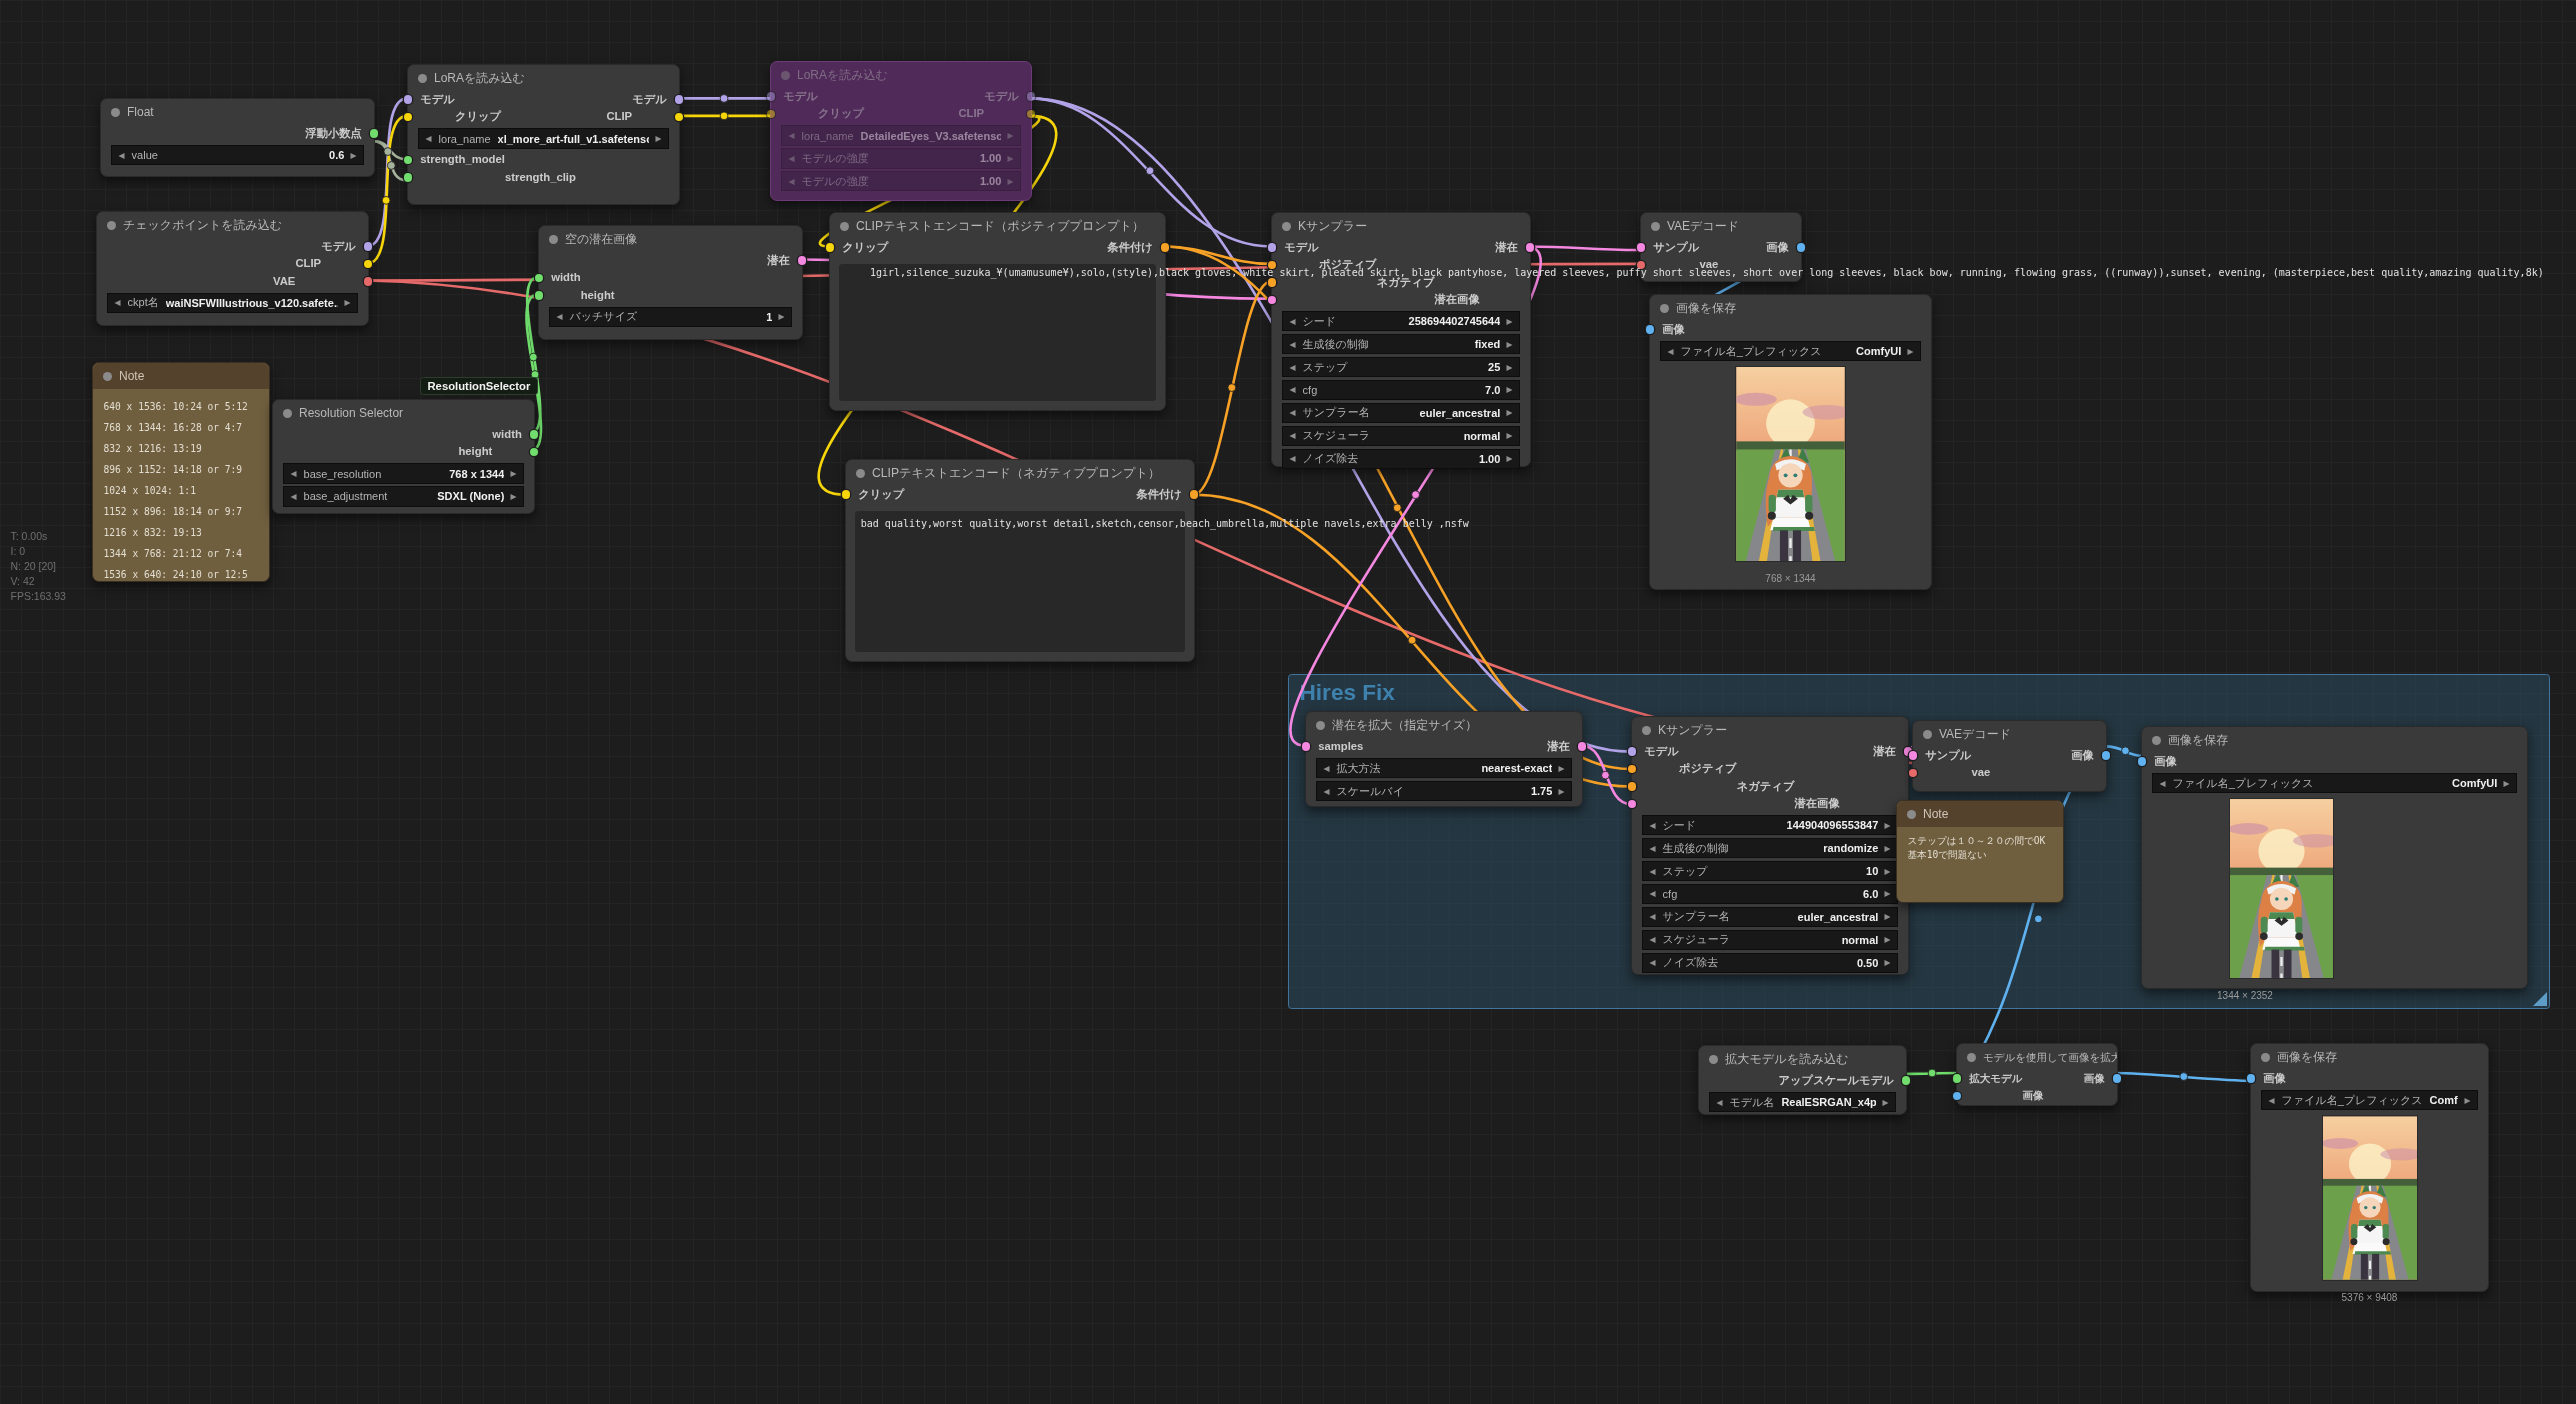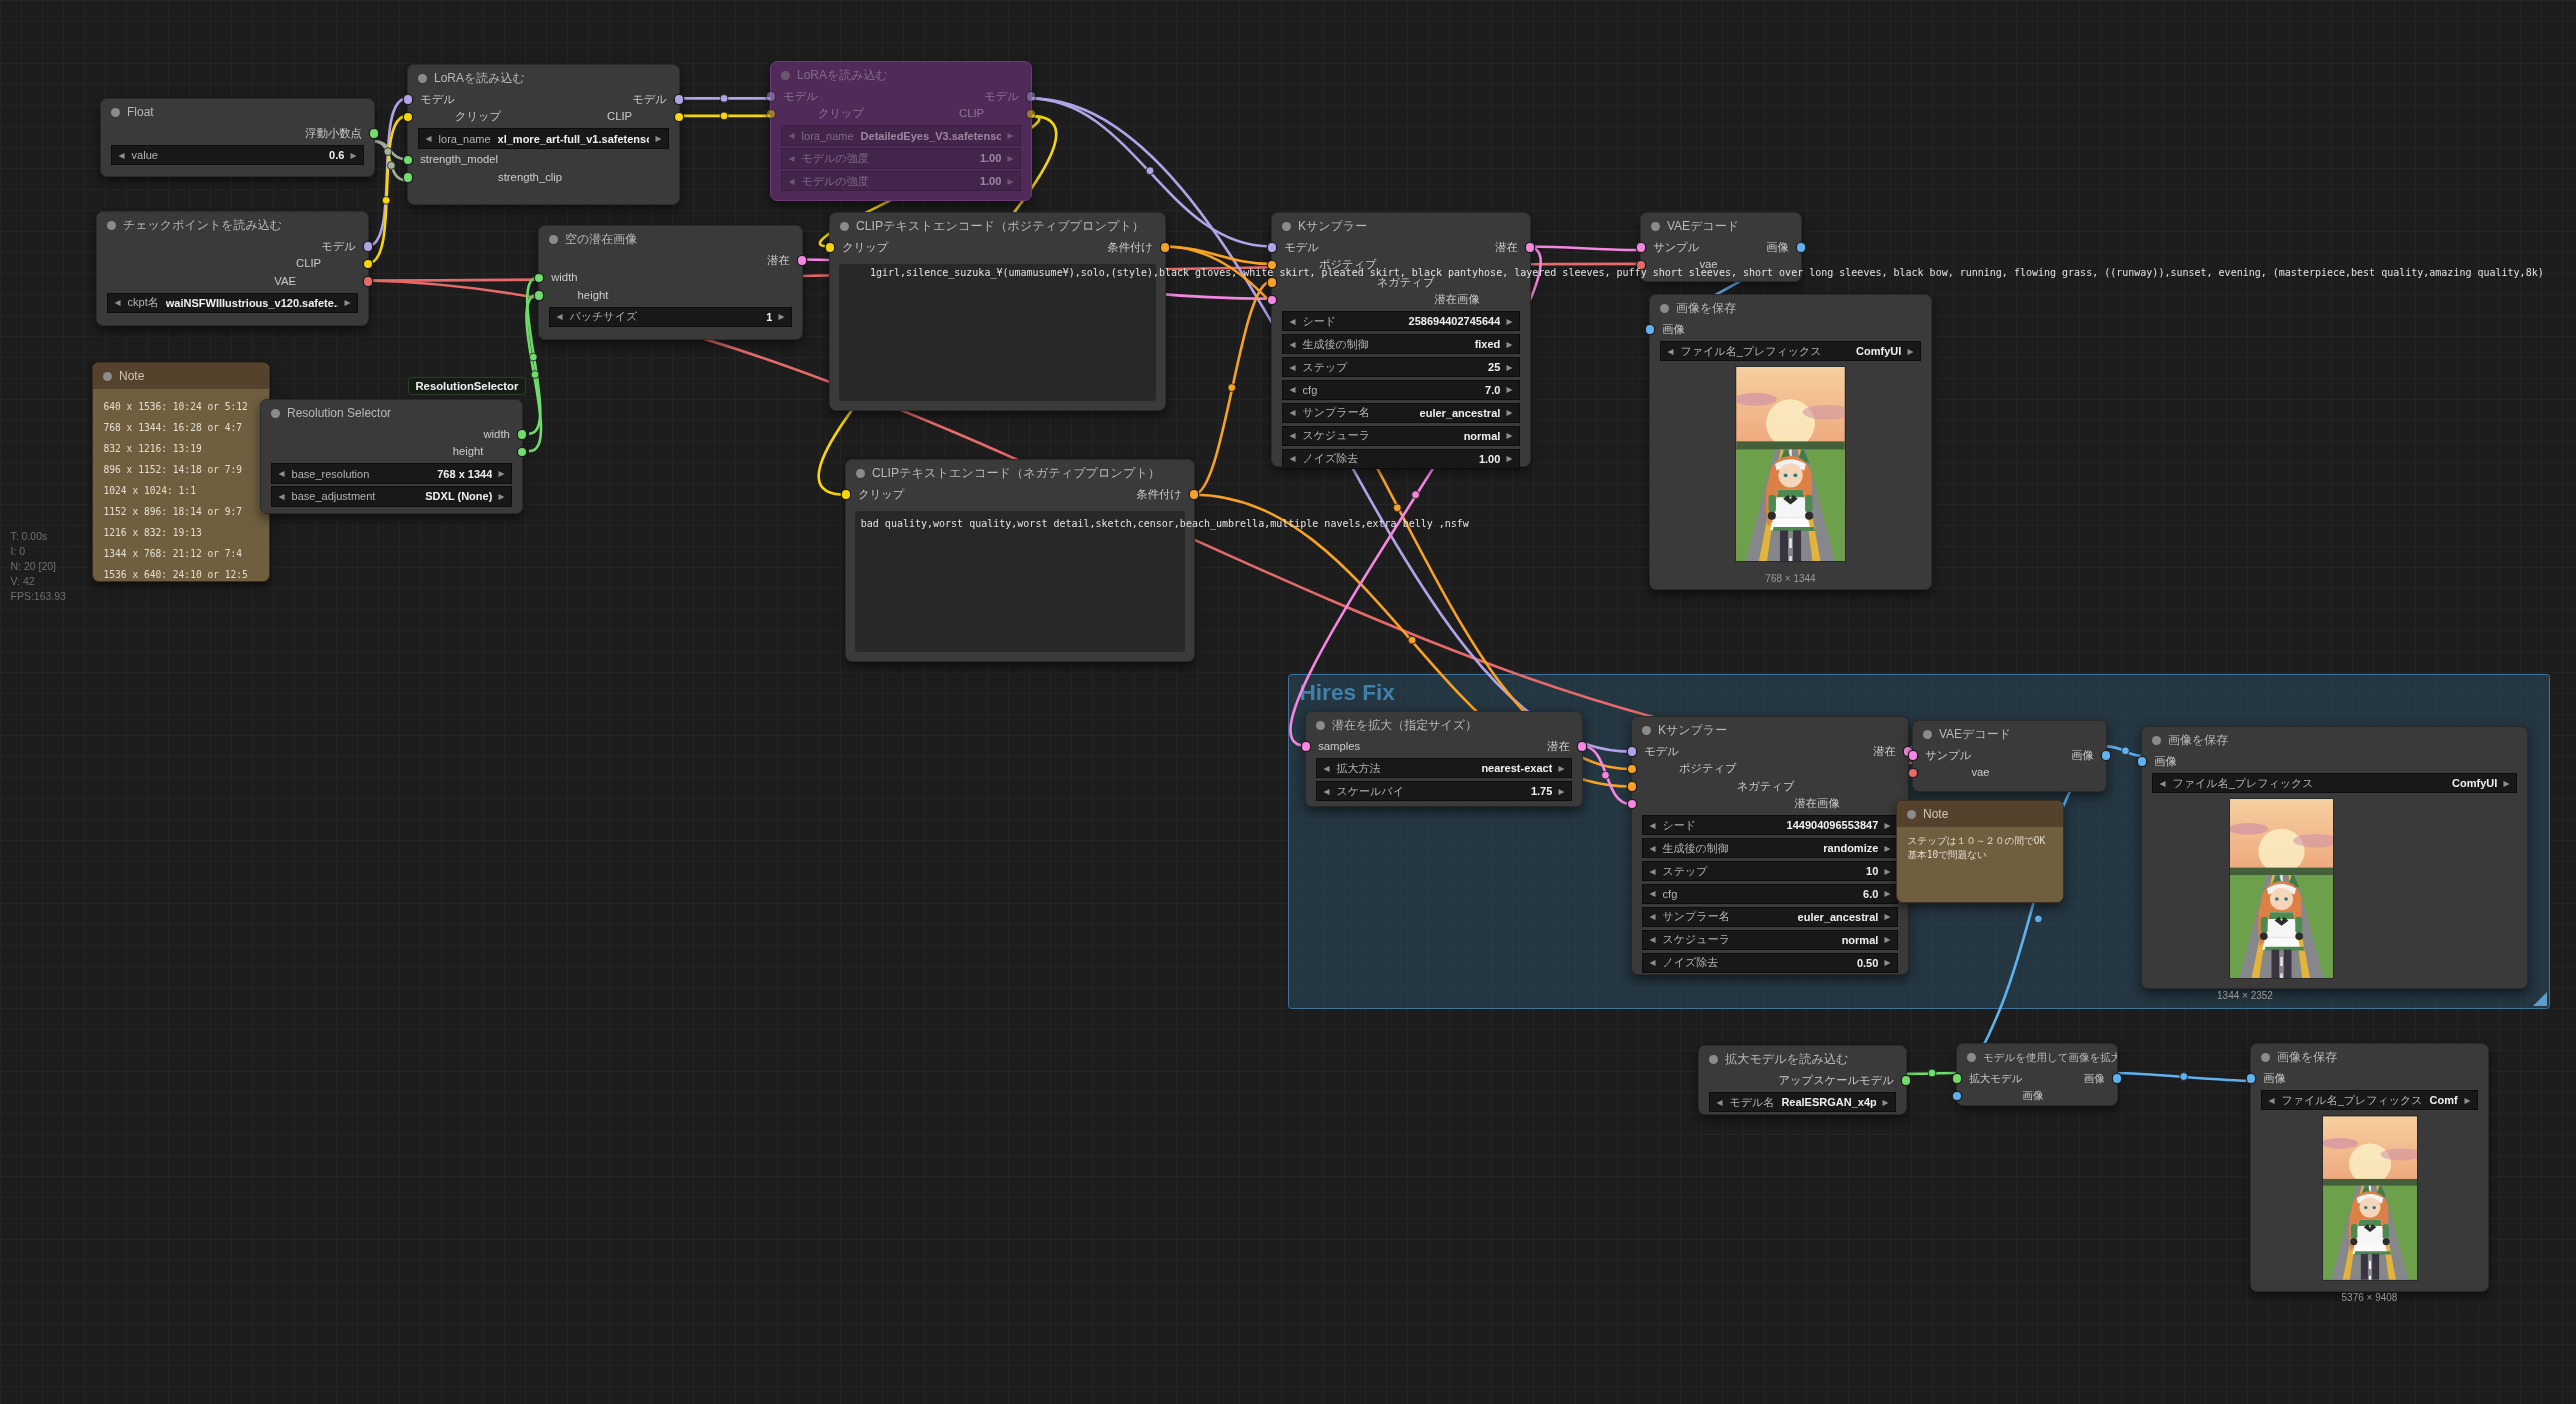--- a/index.html
+++ b/index.html
@@ -10,21 +10,21 @@
       linear-gradient(#242424 0.9px,transparent 0.9px),
       linear-gradient(90deg,#242424 0.9px,transparent 0.9px),
       linear-gradient(#2b2b2b 0.9px,transparent 0.9px),
       linear-gradient(90deg,#2b2b2b 0.9px,transparent 0.9px);
     background-size:21px 21px,21px 21px,105px 105px,105px 105px;}
   .node{position:absolute;background:#3a3a3a;border:0.9px solid #2a2a2a;border-radius:7px;
     box-shadow:0 4.4px 10.5px rgba(0,0,0,.5);z-index:3;}
   .hd{position:relative;height:26px;line-height:26px;color:#b9b9b9;font-size:12px;
     padding-left:26px;white-space:nowrap;overflow:hidden;}
   .hdot{position:absolute;left:9.6px;top:8.7px;width:9.6px;height:9.6px;border-radius:50%;background:#8b8b8b;}
-  .r{position:relative;height:17.4px;line-height:17.4px;font-size:11.3px;color:#cccccc;padding:0 12.2px;white-space:nowrap;}
+  .r{position:relative;height:17.4px;line-height:17.4px;font-size:11.3px;color:#cccccc;padding:0 12.2px;white-space:nowrap;font-weight:bold;}
   .r .ll{float:left}.r .lr{float:right}
   .sdot{position:absolute;top:4.4px;width:8.7px;height:8.7px;border-radius:50%;box-shadow:0 0 0 1.3px #1e1e1e;}
   .sdot.in{left:-4.4px}.sdot.out{right:-4.4px}
   .cm{background:var(--c-model)}.cc{background:var(--c-clip)}.cv{background:var(--c-vae)}
   .cl{background:var(--c-latent)}.co{background:var(--c-conditioning)}.ci{background:var(--c-image)}
   .cg{background:var(--c-int)}
   .pill{display:flex;align-items:center;height:18.3px;margin:2.6px 9.6px;background:#181818;
     border:0.9px solid #0d0d0d;border-radius:0;font-size:11px;overflow:hidden;}
   .pill::before{content:"◀";color:#8f8f8f;font-size:7.8px;margin-left:7px;}
   .pill::after{content:"▶";color:#8f8f8f;font-size:7.8px;margin-right:7px;}
@@ -258,21 +258,21 @@
       <div>832 x 1216: 13:19</div>
         <div>896 x 1152: 14:18 or 7:9</div>
       <div>1024 x 1024: 1:1</div>
         <div>1152 x 896: 18:14 or 9:7</div>
       <div>1216 x 832: 19:13</div>
         <div>1344 x 768: 21:12 or 7:4</div>
       <div>1536 x 640: 24:10 or 12:5</div>
     </div>
   </div>
 
-  <div class="node" style="left:260px;top:399px;width:261px;height:113px">
+  <div class="node" style="left:272px;top:399px;width:261px;height:113px">
     <div class="badge">ResolutionSelector</div>
     <div class="hd"><span class="hdot"></span><span>Resolution Selector</span></div>
     <div class="r">
         <span class="lr">width</span>
         <span class="sdot out cg"></span>
       </div>
     <div class="r">
         <span class="lr">height</span>
         <span class="sdot out cg"></span>
       </div>

